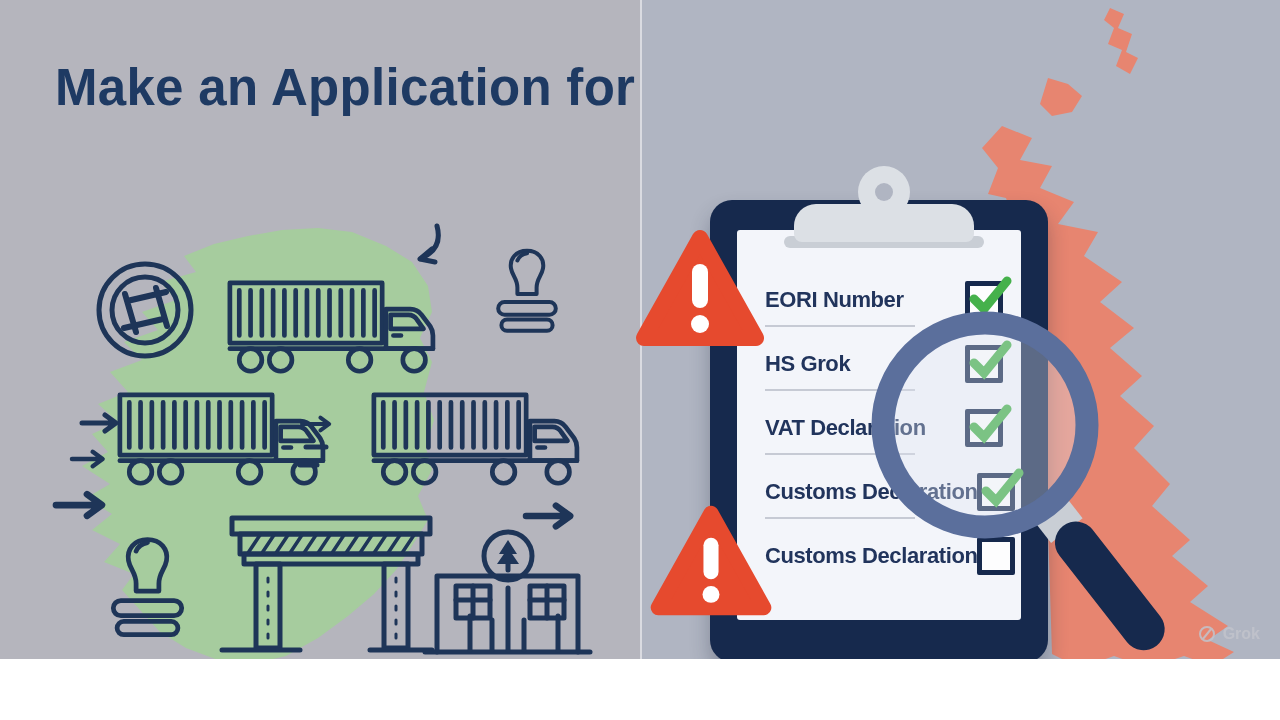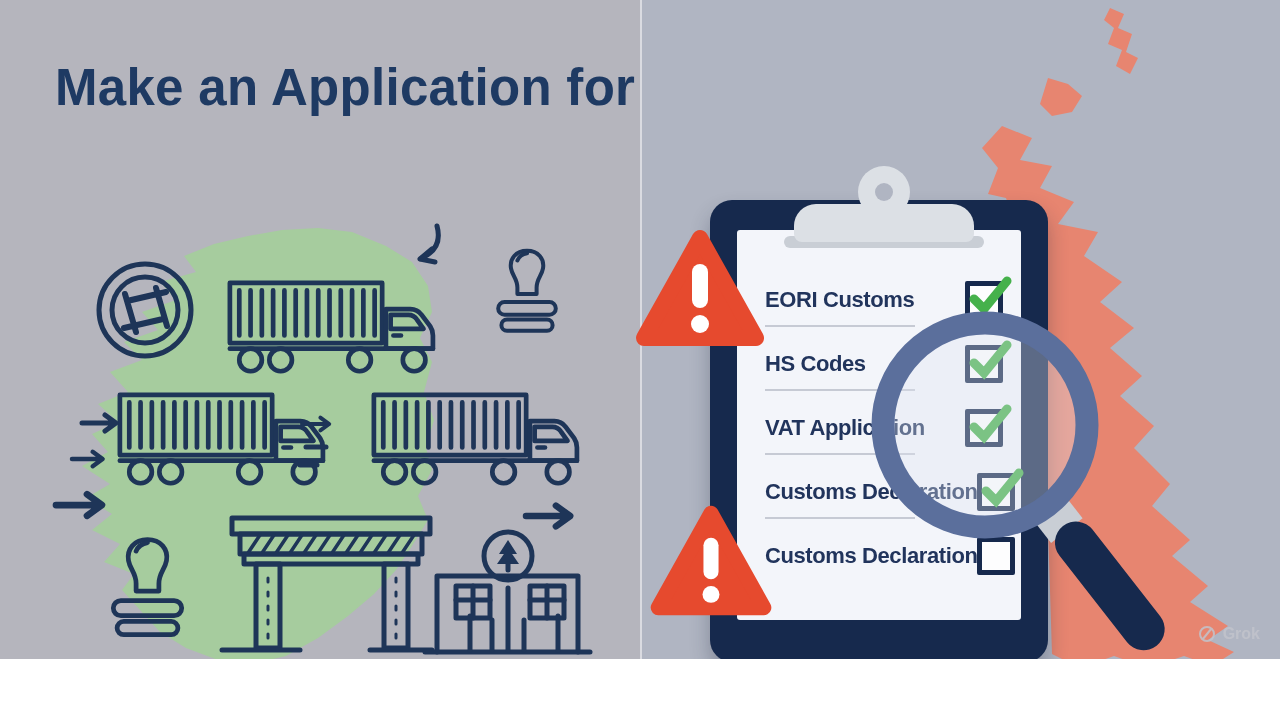--- a/index.html
+++ b/index.html
@@ -183,45 +183,45 @@
     <div class="clip-tab">
       <div class="clip-hole"></div>
     </div>
     <div class="clip-base"></div>
     <div class="clip-body"></div>
     <div class="paper">
       <div class="rows">
 
           <div class="row checked">
             <div class="label-wrap">
-              <span class="row-label">EORI Customs</span>
-              <div class="sep"></div>
-            </div>
-            <span class="checkbox">
-              <svg class="checkmark" width="46" height="42" viewBox="0 0 46 42">
-                <path d="M8,23 L18,33 L41,5" fill="none" stroke="var(--check_green,#45b14b)" stroke-width="9" stroke-linecap="round"></path>
-              </svg>
-            </span>
-          </div>
-
-          <div class="row checked">
-            <div class="label-wrap">
-              <span class="row-label">HS Codes</span>
-              <div class="sep"></div>
-            </div>
-            <span class="checkbox">
-              <svg class="checkmark" width="46" height="42" viewBox="0 0 46 42">
-                <path d="M8,23 L18,33 L41,5" fill="none" stroke="var(--check_green,#45b14b)" stroke-width="9" stroke-linecap="round"></path>
-              </svg>
-            </span>
-          </div>
-
-          <div class="row checked">
-            <div class="label-wrap">
-              <span class="row-label">VAT Application</span>
+              <span class="row-label">EORI Number</span>
+              <div class="sep"></div>
+            </div>
+            <span class="checkbox">
+              <svg class="checkmark" width="46" height="42" viewBox="0 0 46 42">
+                <path d="M8,23 L18,33 L41,5" fill="none" stroke="var(--check_green,#45b14b)" stroke-width="9" stroke-linecap="round"></path>
+              </svg>
+            </span>
+          </div>
+
+          <div class="row checked">
+            <div class="label-wrap">
+              <span class="row-label">HS Grok</span>
+              <div class="sep"></div>
+            </div>
+            <span class="checkbox">
+              <svg class="checkmark" width="46" height="42" viewBox="0 0 46 42">
+                <path d="M8,23 L18,33 L41,5" fill="none" stroke="var(--check_green,#45b14b)" stroke-width="9" stroke-linecap="round"></path>
+              </svg>
+            </span>
+          </div>
+
+          <div class="row checked">
+            <div class="label-wrap">
+              <span class="row-label">VAT Declaration</span>
               <div class="sep"></div>
             </div>
             <span class="checkbox">
               <svg class="checkmark" width="46" height="42" viewBox="0 0 46 42">
                 <path d="M8,23 L18,33 L41,5" fill="none" stroke="var(--check_green,#45b14b)" stroke-width="9" stroke-linecap="round"></path>
               </svg>
             </span>
           </div>
 
           <div class="row checked">

